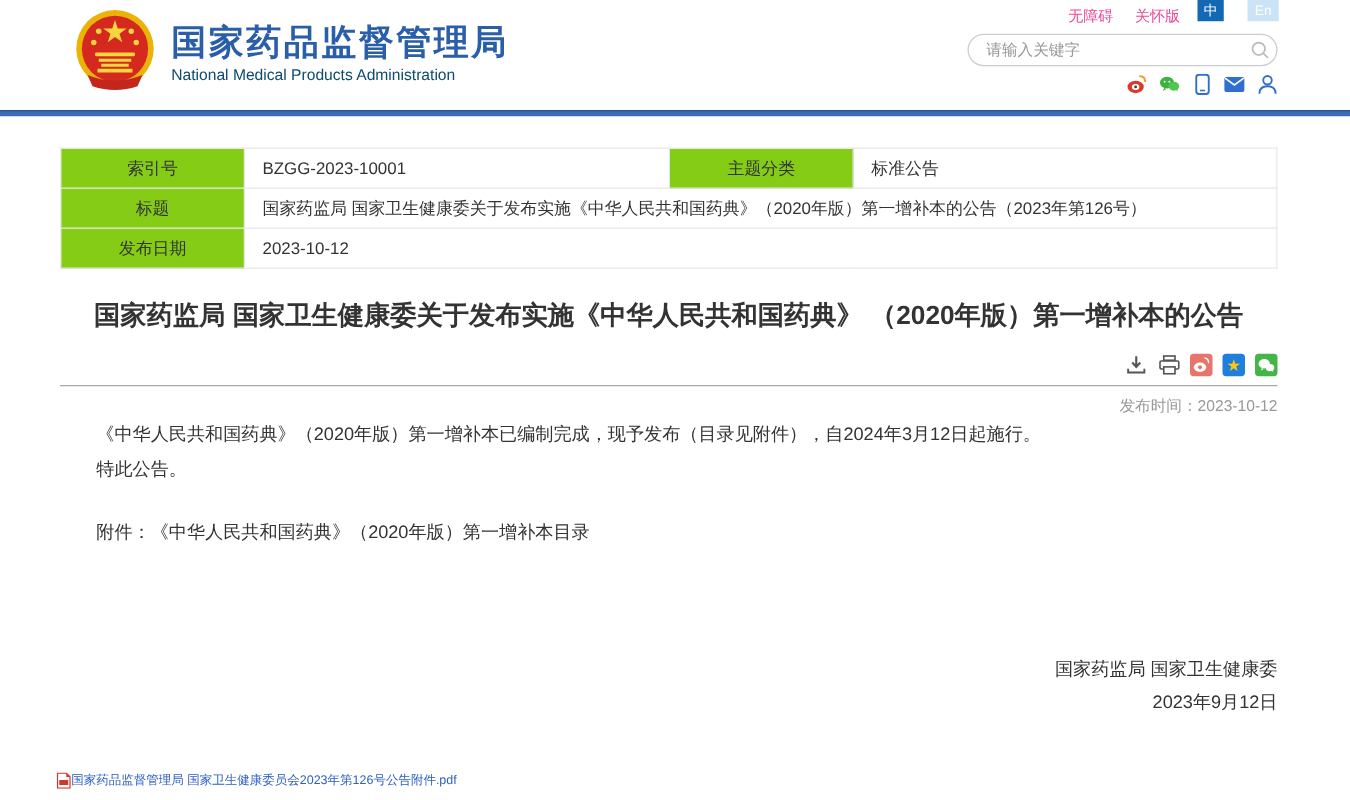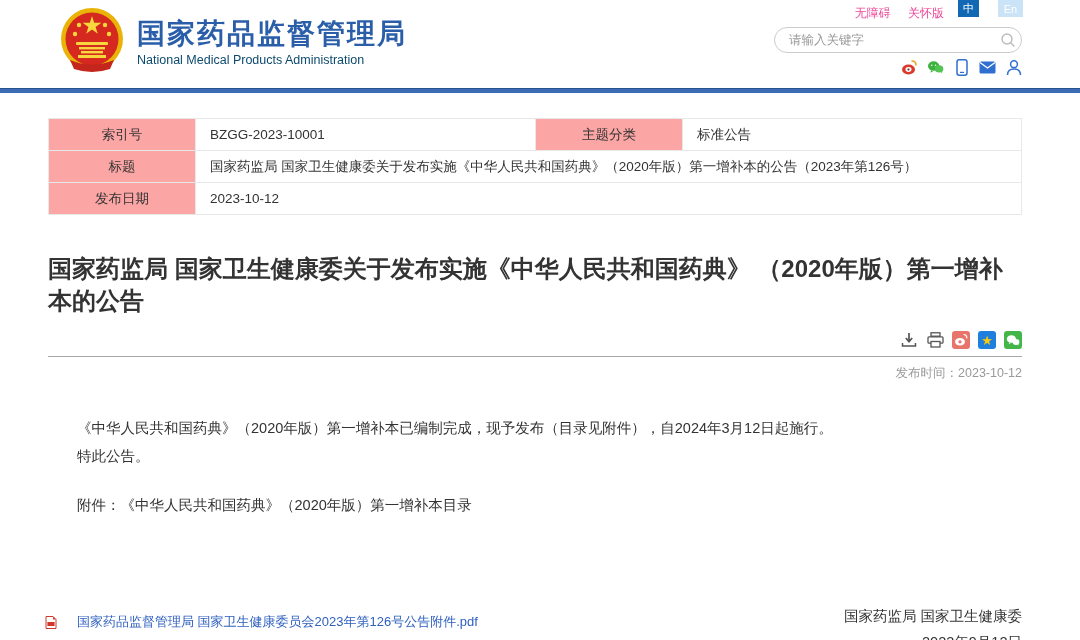--- a/index.html
+++ b/index.html
@@ -32,45 +32,45 @@
   .header-icons { position:absolute; top:59px; right:58px; display:flex; gap:9px; align-items:center; }
   .hicon { width:17px; height:17px; display:flex; align-items:center; justify-content:center; cursor:pointer; }
 
   .blue-bar { height:5px; background:#3b6cb4; border-top:1px solid #27528f; }
 
   
   .content { padding:25px 58px 0 48px; position:relative; }
 
   table.info { width:100%; border-collapse:collapse; table-layout:fixed; font-size:13.5px; }
   table.info td { border:1px solid #e8e8e8; height:32px; padding:0 14px; }
-  td.lbl { background:#fca5a5; text-align:center; width:147px; padding:0; color:#333; }
+  td.lbl { background:#84cc16; text-align:center; width:147px; padding:0; color:#333; }
   td.v1 { width:340px; }
 
-  .article-title { margin-top:38px; font-size:24px; font-weight:600;
+  .article-title { margin-top:22px; text-align:center; font-size:21px; font-weight:600;
     color:#333; line-height:32px; }
 
   .tools-row { margin-top:14px; display:flex; justify-content:flex-end; align-items:center;
     gap:8px; padding-bottom:7px; border-bottom:1px solid #a8a8a8; }
   .tool-icon { width:18px; height:18px; display:flex; align-items:center; justify-content:center; cursor:pointer; }
   .share-sq { width:18px; height:18px; border-radius:3px; display:flex; align-items:center;
     justify-content:center; cursor:pointer; }
   .sq-weibo { background:#e8756b; }
   .sq-qzone { background:#1f7fdc; color:#ffc90e; font-size:13px; line-height:1; }
   .sq-wechat { background:#44b549; }
 
   .pub-time { margin-top:8px; text-align:right; font-size:12.5px; color:#999; }
 
-  .article-body { margin-top:32px; font-size:14.5px; line-height:28px; color:#333; }
+  .article-body { font-size:14.5px; line-height:28px; color:#333; }
   .para { text-indent:2em; }
   .attachment-line { margin-top:26px; text-indent:2em; font-size:14.5px; }
 
   .signature { margin-top:88px; text-align:right; font-size:14.5px; line-height:26px; }
 
   .bottom-link { position:absolute; left:45px; bottom:9px; display:flex; align-items:center;
-    gap:20px; font-size:13px; }
+    gap:0; font-size:10px; }
   .bottom-link a { color:#3060c0; text-decoration:none; cursor:pointer; }
 </style>
 </head>
 <body>
 
 <div class="header">
   <svg class="emblem" viewBox="0 0 64 66">
     <circle cx="32" cy="31" r="31" fill="#e9b308"></circle>
     <circle cx="32" cy="31" r="26.5" fill="#d5281e"></circle>
     <path d="M32 8 l2.2 6.8 7.2 0 -5.8 4.2 2.2 6.8 -5.8 -4.2 -5.8 4.2 2.2 -6.8 -5.8 -4.2 7.2 0 Z" fill="#f7d63e"></path>

